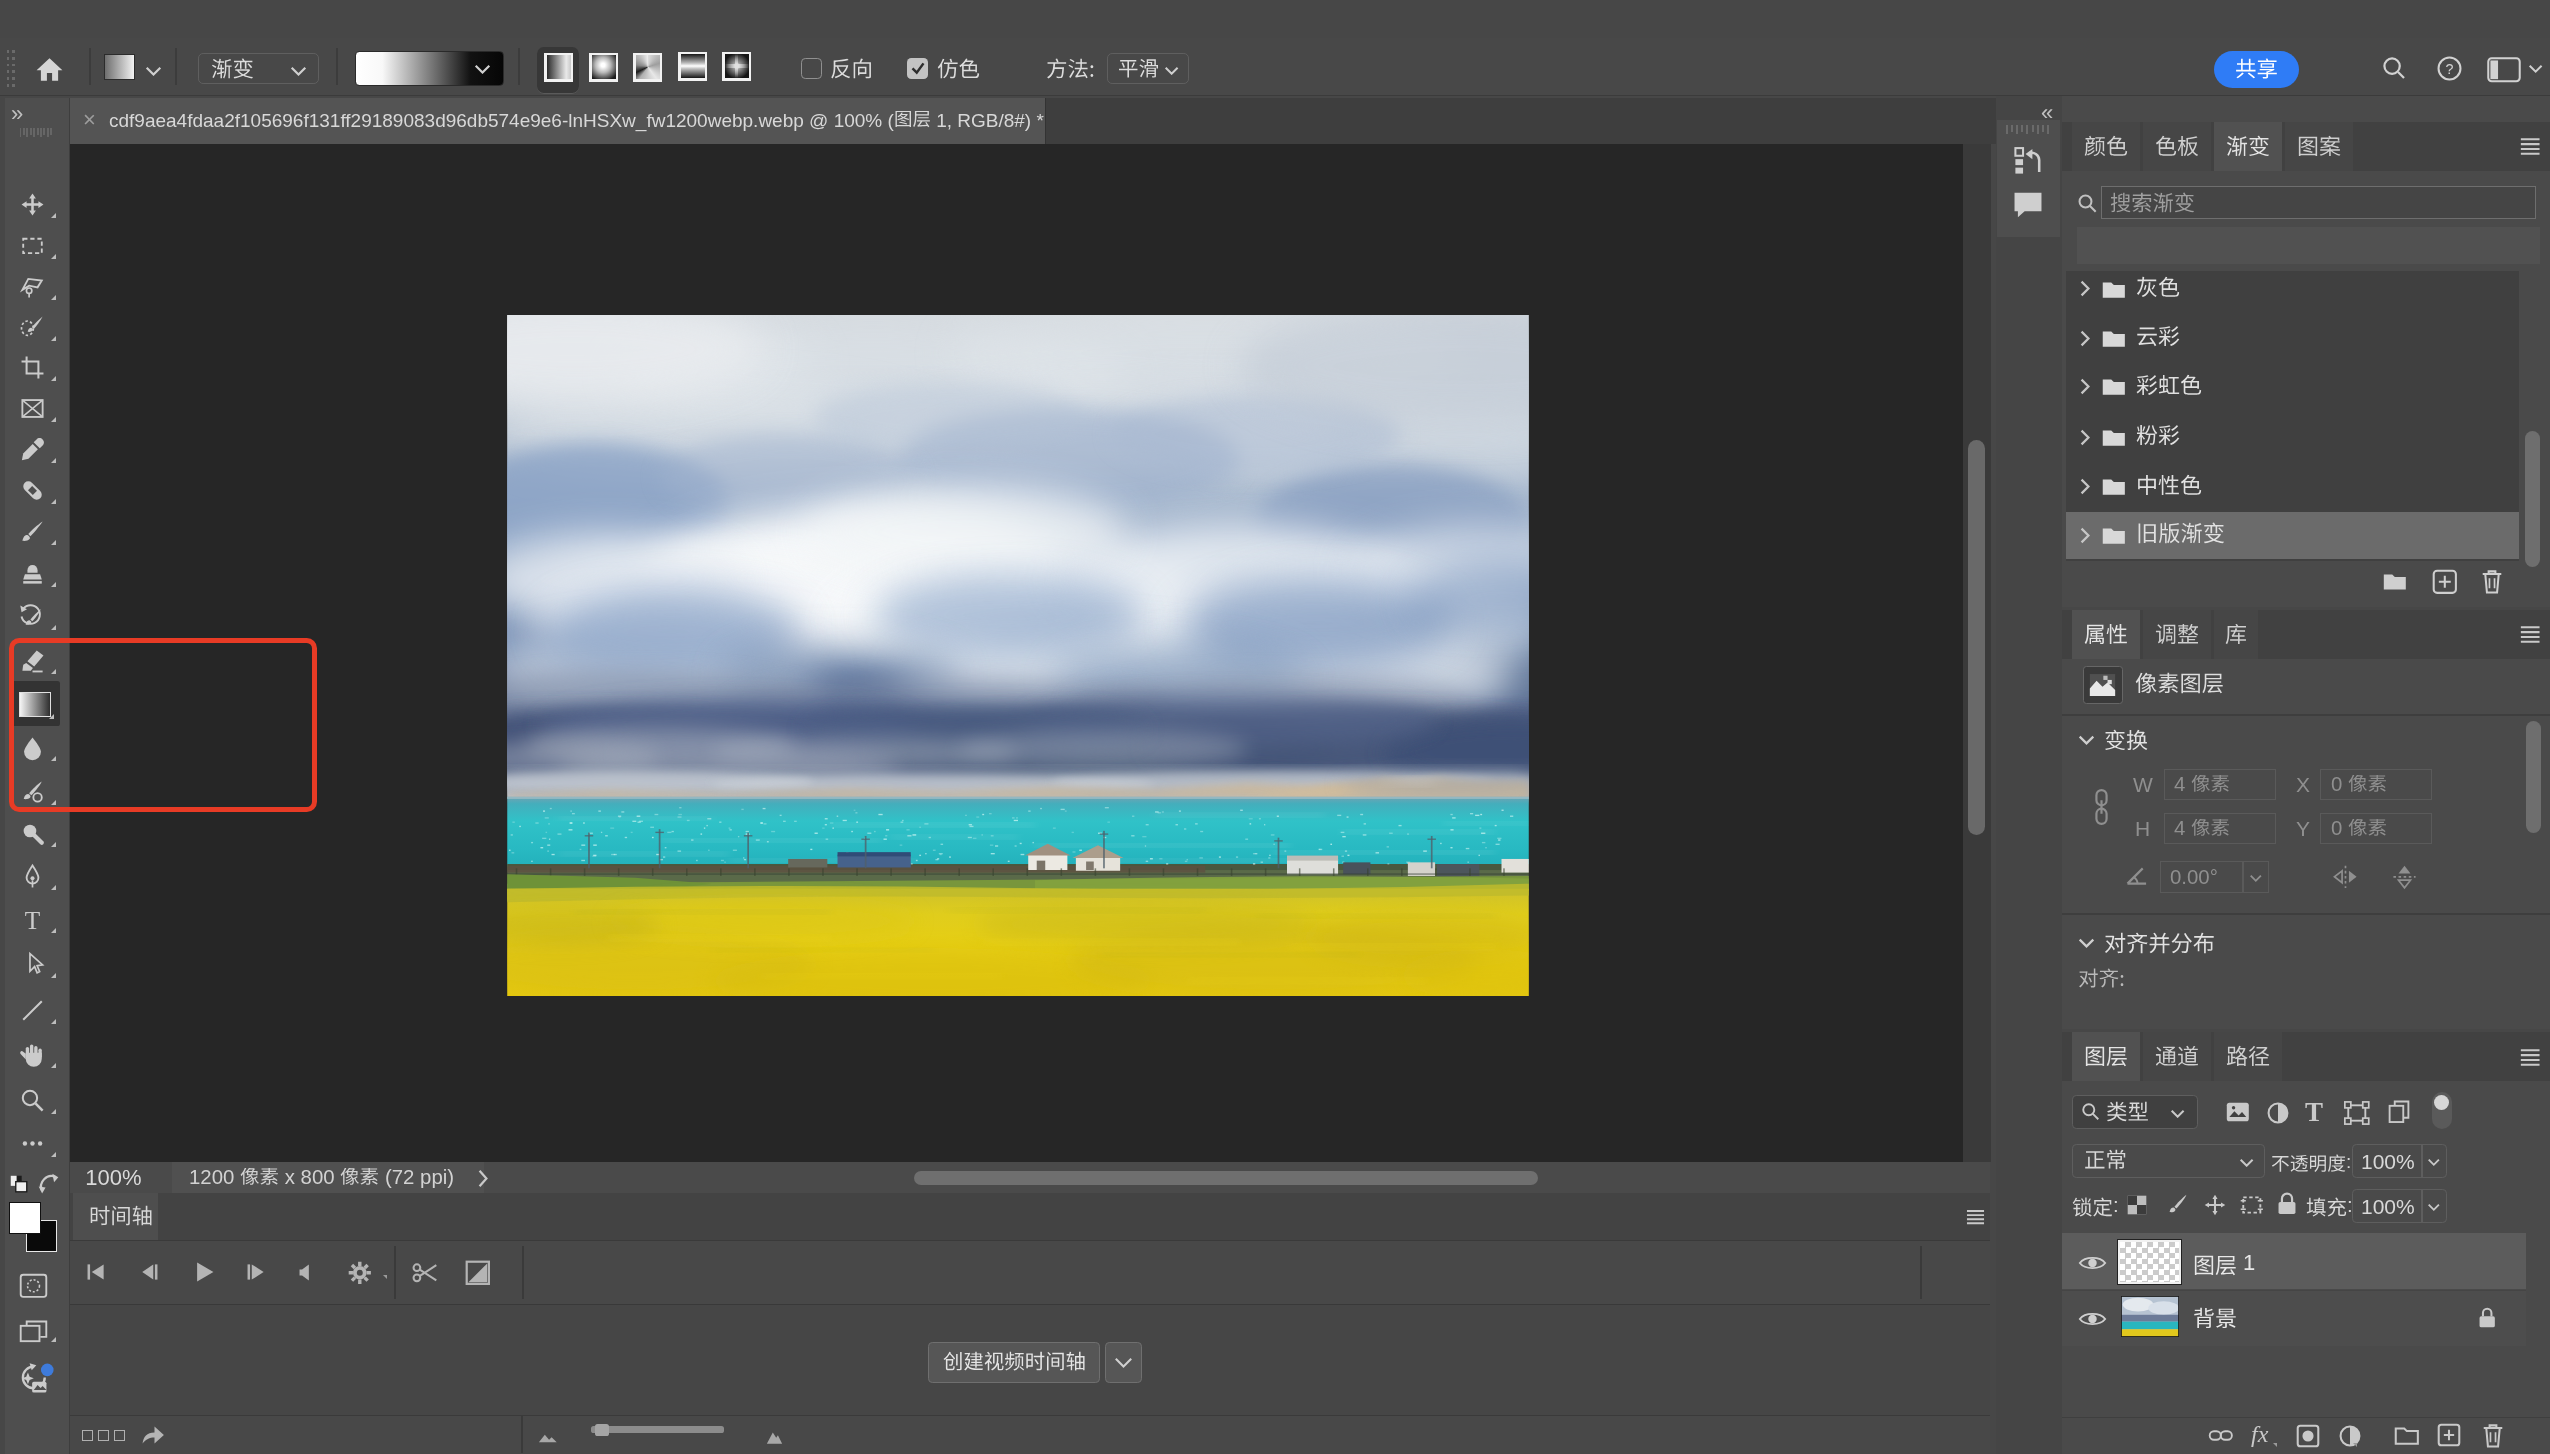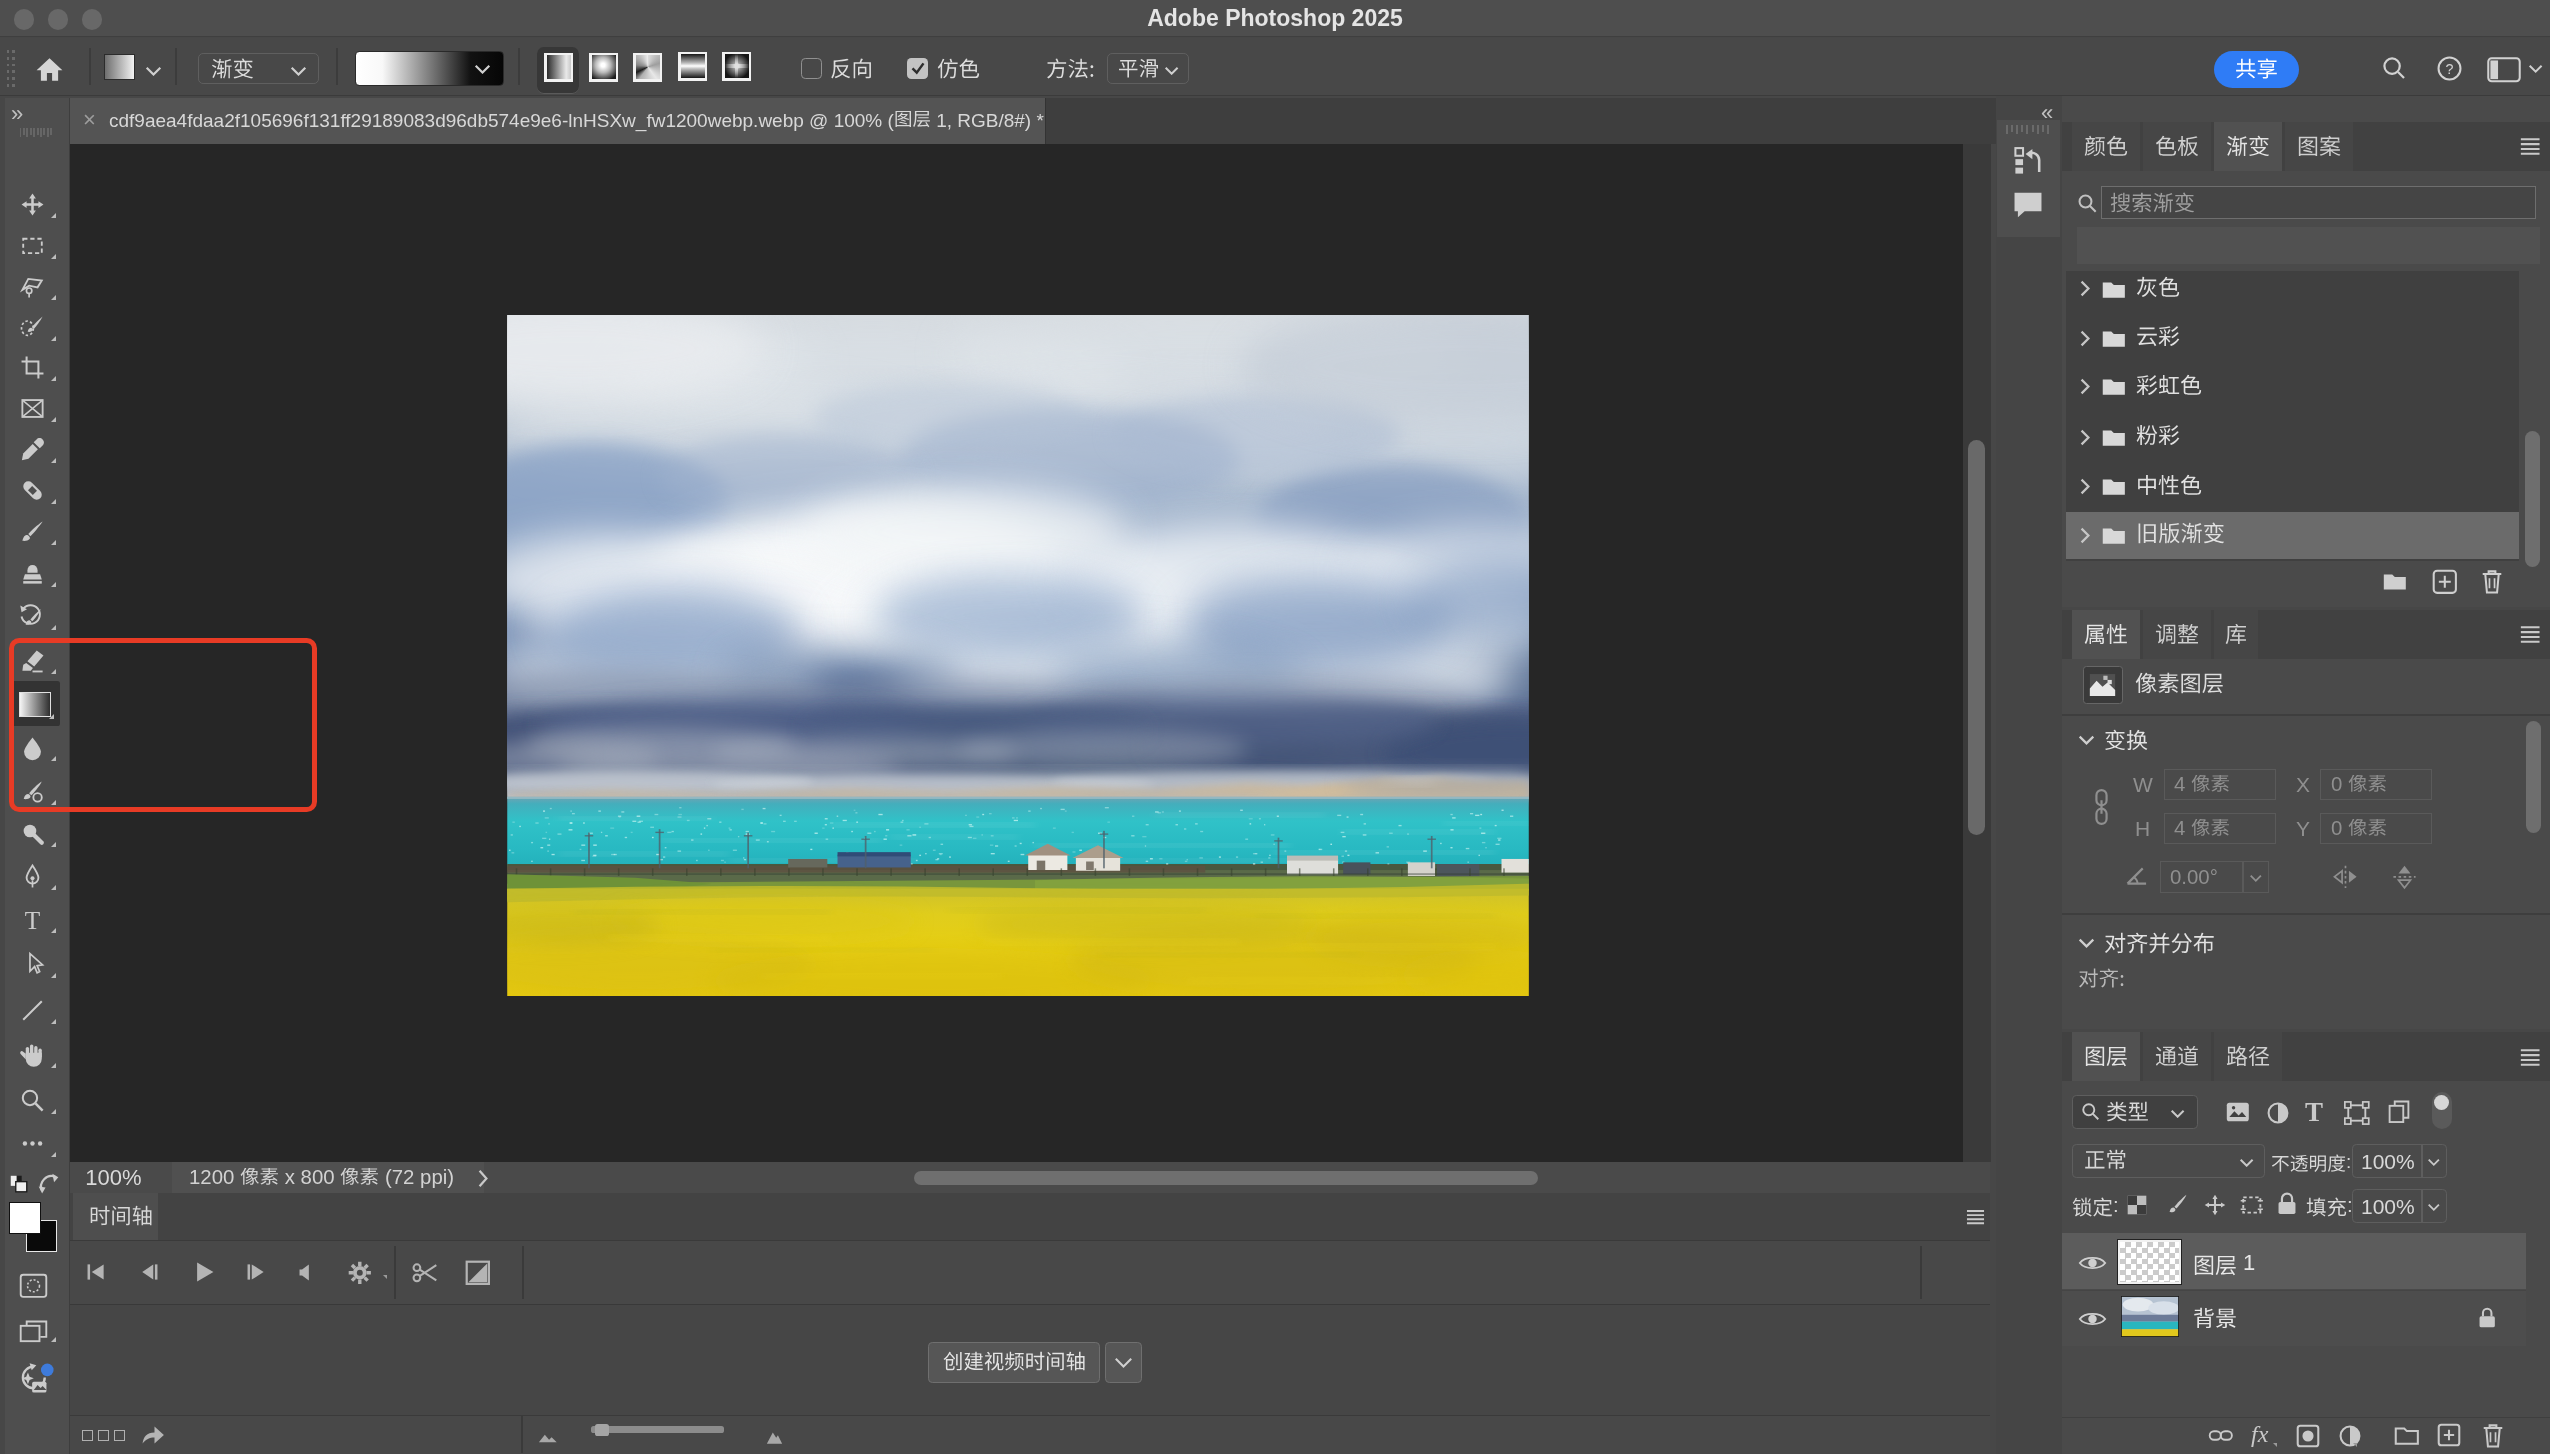--- a/index.html
+++ b/index.html
@@ -2,26 +2,20 @@
 <html style="font-size:13.6px"><head><meta charset="utf-8"><style>
 *{margin:0;padding:0;box-sizing:border-box}
 html,body{width:2550px;height:1455px;background:#262626;font-family:"Liberation Sans",sans-serif;overflow:hidden}
 #root{position:relative;width:2550px;height:1455px;background:#474747}
 .abs{position:absolute}
 svg{display:inline-block}
 .vsep{position:absolute;width:1.7px;background:#3c3c3c}
 .ddbox{position:absolute;border:1.7px solid #5f5f5f;border-radius:5.1px}
 </style></head><body>
 <div id="root">
-<div class="abs" style="left:0;top:0;width:2550px;height:37px;background:#4e4e4e;border-bottom:0.9px solid #3f3f3f">
-<div class="abs" style="left:13.6px;top:9.4px;width:20.4px;height:20.4px;border-radius:50%;background:#686868"></div>
-<div class="abs" style="left:48px;top:9.4px;width:20.4px;height:20.4px;border-radius:50%;background:#686868"></div>
-<div class="abs" style="left:82px;top:9.4px;width:20.4px;height:20.4px;border-radius:50%;background:#686868"></div>
-<div class="abs" style="left:0;top:0;width:2550px;height:37px;text-align:center;line-height:37px;font-size:23px;font-weight:600;color:#e4e4e4">Adobe Photoshop 2025</div>
-</div>
 <div class="abs" style="left:0;top:38px;width:2550px;height:58px;background:#484848;border-bottom:1.7px solid #3b3b3b">
 <div class="abs" style="left:6.8px;top:12px;width:2.6px;height:2.6px;background:#6a6a6a"></div>
 <div class="abs" style="left:12px;top:12px;width:2.6px;height:2.6px;background:#6a6a6a"></div>
 <div class="abs" style="left:6.8px;top:19px;width:2.6px;height:2.6px;background:#6a6a6a"></div>
 <div class="abs" style="left:12px;top:19px;width:2.6px;height:2.6px;background:#6a6a6a"></div>
 <div class="abs" style="left:6.8px;top:25.6px;width:2.6px;height:2.6px;background:#6a6a6a"></div>
 <div class="abs" style="left:12px;top:25.6px;width:2.6px;height:2.6px;background:#6a6a6a"></div>
 <div class="abs" style="left:6.8px;top:32px;width:2.6px;height:2.6px;background:#6a6a6a"></div>
 <div class="abs" style="left:12px;top:32px;width:2.6px;height:2.6px;background:#6a6a6a"></div>
 <div class="abs" style="left:6.8px;top:39px;width:2.6px;height:2.6px;background:#6a6a6a"></div>

